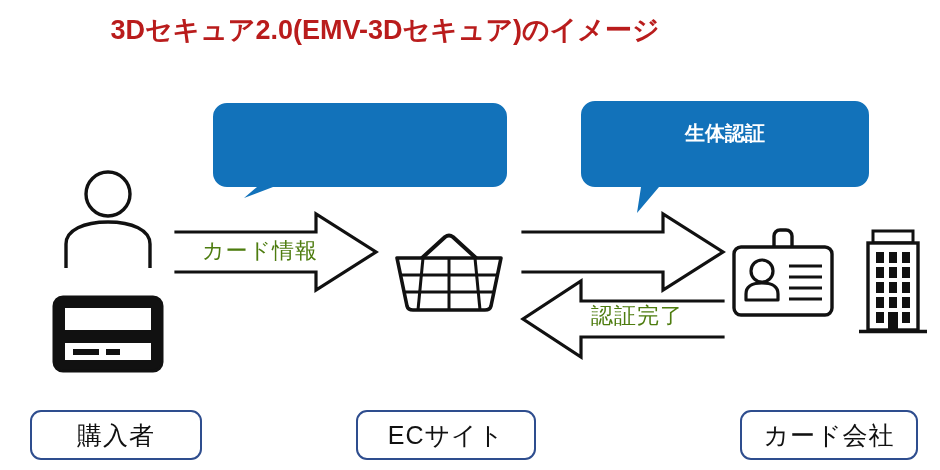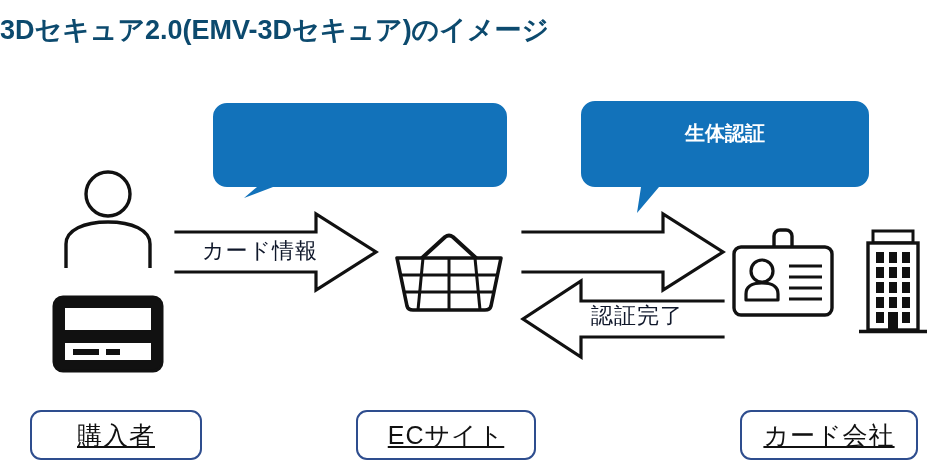--- a/index.html
+++ b/index.html
@@ -18,23 +18,24 @@
     background: #ffffff;
     overflow: hidden;
   }
 
   
   .title {
     position: absolute;
     left: 0;
     top: 12px;
     width: 770px;
+    text-align: center;
     font-size: 27px;
     font-weight: bold;
-    color: #0c4a6e;
+    color: #b91c1c;
     letter-spacing: 0px;
     white-space: nowrap;
   }
 
   
   .bubble-wrap {
     position: absolute;
   }
   .bubble-svg {
     position: absolute;
@@ -69,21 +70,21 @@
   .arrow-wrap { position: absolute; }
   .arrow-wrap svg { display: block; overflow: visible; }
   .arrow-label {
     position: absolute;
     left: 0;
     top: 0;
     display: flex;
     align-items: center;
     justify-content: center;
     font-size: 22px;
-    color: #0f172a;
+    color: #4d7c0f;
     white-space: nowrap;
     letter-spacing: 1px;
     pointer-events: none;
   }
   #arrow-card-info     { left: 176px; top: 222px; width: 200px; height: 62px; }
   #arrow-card-info .arrow-label     { width: 168px; height: 58px; }
   #arrow-proc-complete { left: 176px; top: 285px; width: 200px; height: 66px; }
   #arrow-proc-complete .arrow-label { width: 200px; height: 62px; padding-left: 28px; box-sizing: border-box; }
 
   #arrow-add-auth      { left: 523px; top: 222px; width: 200px; height: 62px; }
@@ -108,21 +109,20 @@
     align-items: center;
     justify-content: center;
     border: 2.5px solid #2E4D8E;
     border-radius: 11px;
     background: #ffffff;
     color: #111111;
     font-size: 25px;
     letter-spacing: 1px;
     box-sizing: border-box;
     white-space: nowrap;
-    text-decoration: underline;
   }
   #entity-buyer    { left: 30px;  top: 410px; width: 172px; height: 50px; }
   #entity-ec-site  { left: 356px; top: 410px; width: 180px; height: 50px; }
   #entity-card-co  { left: 740px; top: 410px; width: 178px; height: 50px; }
 </style>
 </head>
 <body>
 
 <div id="canvas">
 

